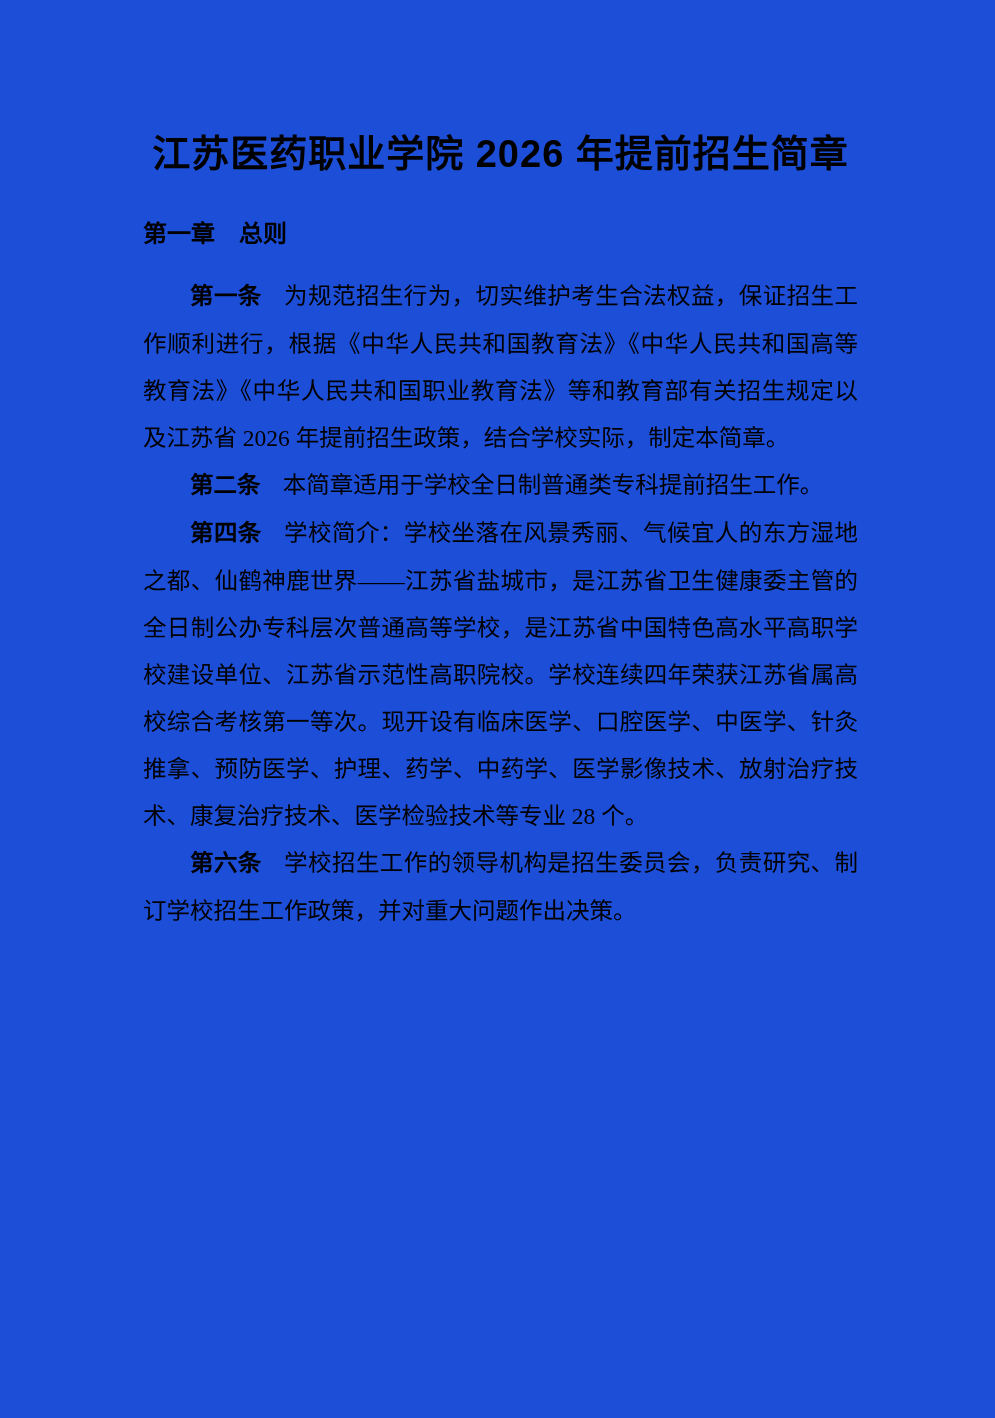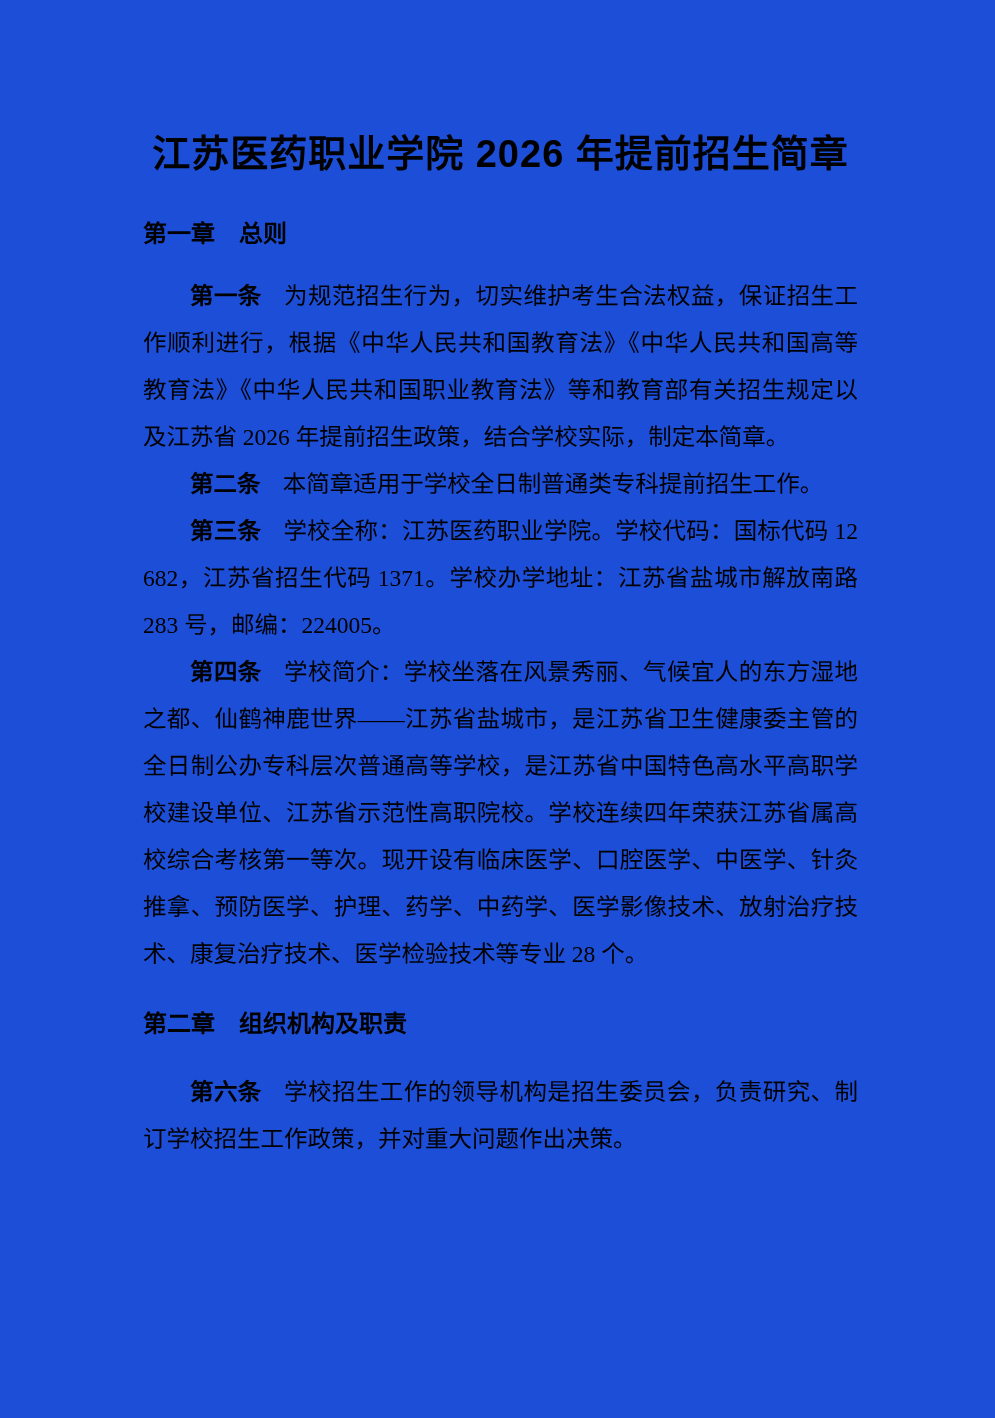--- a/index.html
+++ b/index.html
@@ -38,41 +38,39 @@
   .chapter.second { margin: 29px 0 29px 0; }
   .article {
     font-size: 23.5px;
     line-height: 47px;
     text-align: justify;
     text-indent: 2em;
     word-break: break-all;
   }
   .article-label {
     font-weight: 700;
-    font-family: Liberation Serif, serif;
+    font-family: Liberation Mono, monospace;
     margin-right: 0.95em;
   }
 </style>
 </head>
 <body>
 
 <div class="page">
   <div class="content">
 
     <h1 class="doc-title">江苏医药职业学院 2026 年提前招生简章</h1>
 
     <h2 class="chapter first">第一章　总则</h2>
 
     <p class="article"><span class="article-label">第一条</span><span>为规范招生行为，切实维护考生合法权益，保证招生工作顺利进行，根据《中华人民共和国教育法》《中华人民共和国高等教育法》《中华人民共和国职业教育法》等和教育部有关招生规定以及江苏省 2026 年提前招生政策，结合学校实际，制定本简章。</span></p>
 
     <p class="article"><span class="article-label">第二条</span><span>本简章适用于学校全日制普通类专科提前招生工作。</span></p>
 
-    <p class="article"><span class="article-label">第三条</span><span>学校全称：江苏医药职业学院。学校代码：国标代码 12682，江苏省招生代码 1371。学校办学地址：江苏省盐城市解放南路 283 号，邮编：224005。</span></p>
 
     <p class="article"><span class="article-label">第四条</span><span>学校简介：学校坐落在风景秀丽、气候宜人的东方湿地之都、仙鹤神鹿世界——江苏省盐城市，是江苏省卫生健康委主管的全日制公办专科层次普通高等学校，是江苏省中国特色高水平高职学校建设单位、江苏省示范性高职院校。学校连续四年荣获江苏省属高校综合考核第一等次。现开设有临床医学、口腔医学、中医学、针灸推拿、预防医学、护理、药学、中药学、医学影像技术、放射治疗技术、康复治疗技术、医学检验技术等专业 28 个。</span></p>
 
 
-    <h2 class="chapter second">第二章　组织机构及职责</h2>
 
     <p class="article"><span class="article-label">第六条</span><span>学校招生工作的领导机构是招生委员会，负责研究、制订学校招生工作政策，并对重大问题作出决策。</span></p>
 
   </div>
 </div>
 
 </body></html>

